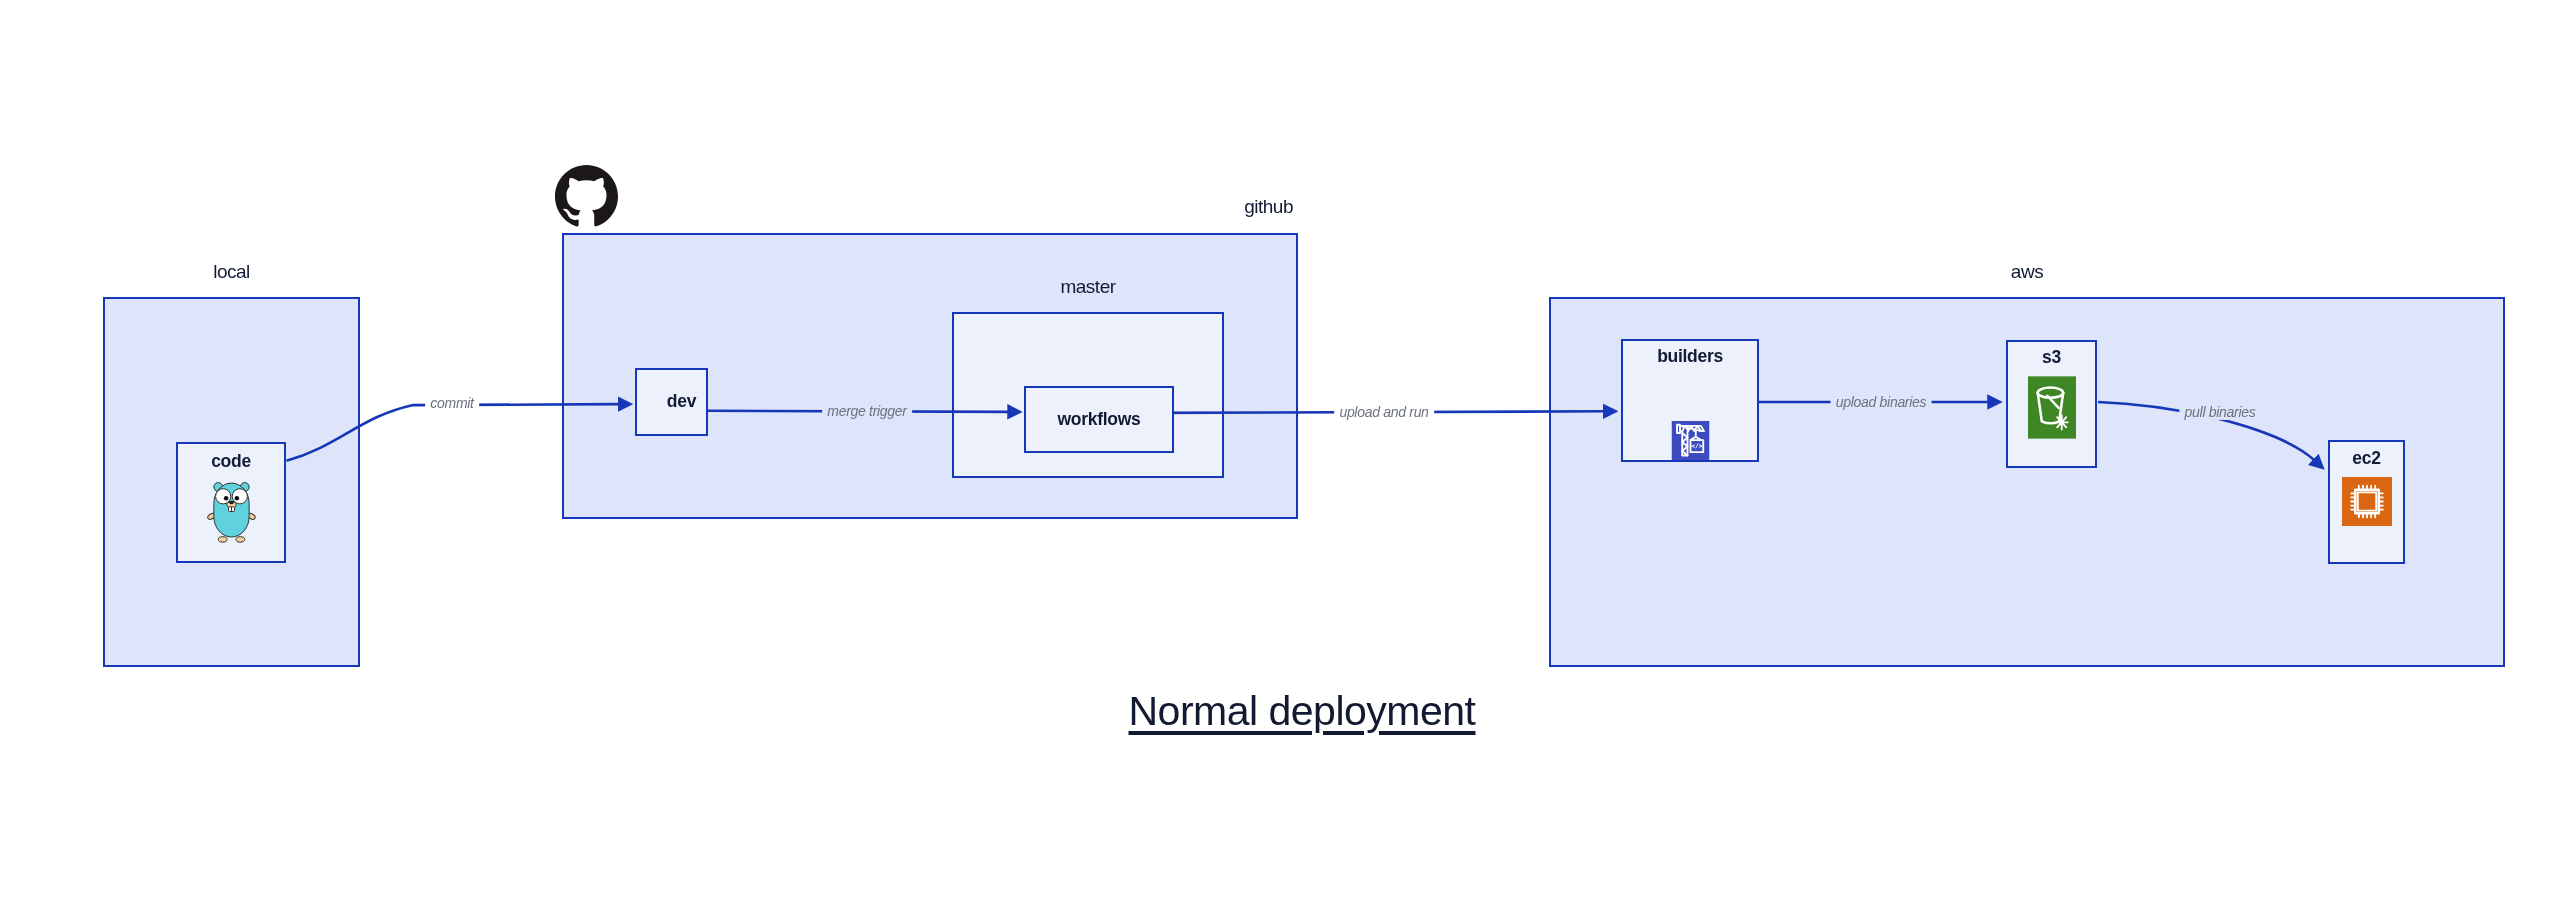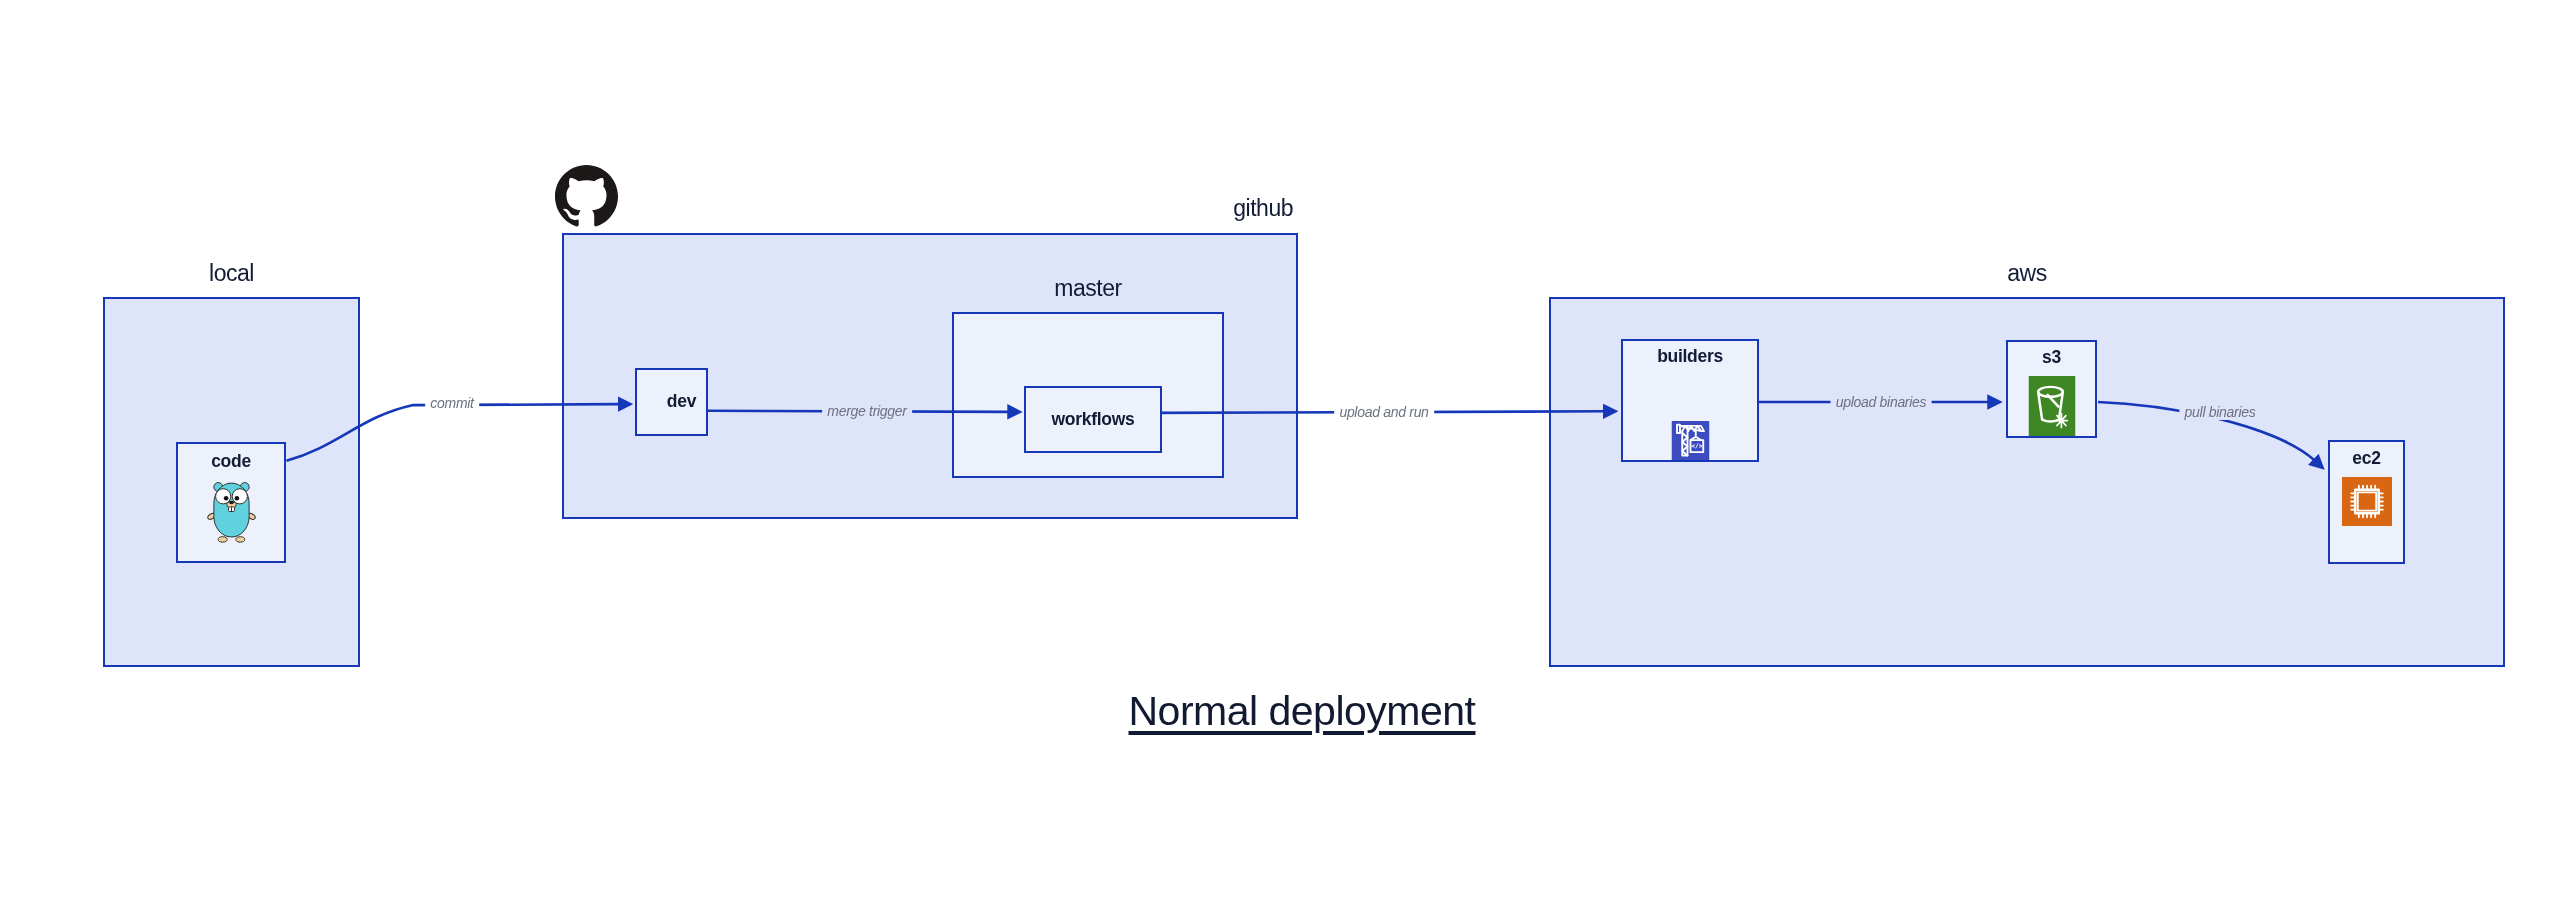--- a/index.html
+++ b/index.html
@@ -26,21 +26,21 @@
   #edges{position:absolute;left:0;top:0;z-index:2;}
   .edge-path{stroke:var(--accent);stroke-width:5;fill:none;}
   #arrowhead-shape{fill:var(--accent);}
   .container{
     position:absolute;box-sizing:border-box;z-index:1;
     background:var(--container-fill);border:2.6px solid var(--accent);
   }
   .container.light{background:var(--node-fill);}
   .container-label{
     position:absolute;z-index:3;color:var(--label-navy);
-    font-size:23px;line-height:1;letter-spacing:-0.5px;
+    font-size:19px;line-height:1;letter-spacing:-0.5px;
   }
   .node{
     position:absolute;box-sizing:border-box;z-index:3;
     background:var(--node-fill);border:2.6px solid var(--accent);
     display:flex;flex-direction:column;align-items:center;
   }
   .node-label{
     color:var(--label-navy);font-weight:bold;font-size:17.5px;line-height:1.1;
     letter-spacing:-0.3px;
   }
@@ -114,42 +114,42 @@
         <rect x="44" y="56.5" width="12" height="9.5" rx="2" fill="#ffffff"></rect>
         <line x1="50" y1="56.5" x2="50" y2="66"></line>
       </g>
     </svg>
   </div>
 
   <div class="node center-label" style="left:635px;top:368px;width:73px;height:68px;padding-left:20px;">
     <div class="node-label">dev</div>
   </div>
 
-  <div class="node center-label" style="left:1024px;top:386px;width:138px;height:67px;">
+  <div class="node center-label" style="left:1024px;top:386px;width:150px;height:67px;">
     <div class="node-label">workflows</div>
   </div>
 
   <div class="node" style="left:1621px;top:339px;width:138px;height:123px;gap:48px;">
     <div class="node-label" style="margin-top:6.2px;">builders</div>
     <svg class="node-icon" style="margin-top:6.2px;" width="61" height="64" viewBox="0 0 100 105">
       <rect x="0" y="0" width="100" height="105" style="fill:var(--builders-bg);"></rect>
       <g class="icon-stroke">
         <rect x="14" y="10" width="8" height="22"></rect>
         <path d="M22 13 L78 13 L86 27 L78 27 Z"></path>
         <path d="M28 27 L36 13 L44 27 L52 13 L60 27 L68 13 L78 27"></path>
         <path d="M28 27 L28 92 L42 92 L42 27"></path>
         <path d="M28 32 L42 44 L28 56 L42 68 L28 80 L42 92"></path>
         <path d="M64 27 L64 42 M64 42 L50 51 M64 42 L78 51"></path>
         <rect x="50" y="51" width="34" height="32"></rect>
       </g>
       <text x="67" y="73" text-anchor="middle" font-size="17" font-weight="bold" font-family="DejaVu Sans Mono, monospace" fill="#ffffff">&lt;/&gt;</text>
     </svg>
   </div>
 
-  <div class="node" style="left:2006px;top:340px;width:91px;height:98px;">
+  <div class="node" style="left:2006px;top:340px;width:91px;height:128px;">
     <div class="node-label" style="margin-top:6.2px;">s3</div>
     <svg class="node-icon" style="margin-top:8.2px;" width="48" height="63" viewBox="0 0 94 122">
       <rect x="0" y="0" width="94" height="122" style="fill:var(--s3-bg);"></rect>
       <g class="icon-stroke">
         <ellipse cx="44" cy="32" rx="25" ry="10"></ellipse>
         <path d="M19 32 L27 88 Q44 96 61 88 L69 32"></path>
         <path d="M38 38 L60 62"></path>
       </g>
       <g class="icon-stroke-thin">
         <path d="M66 76 L66 104 M54 90 L78 90 M57 80 L75 100 M75 80 L57 100"></path>

